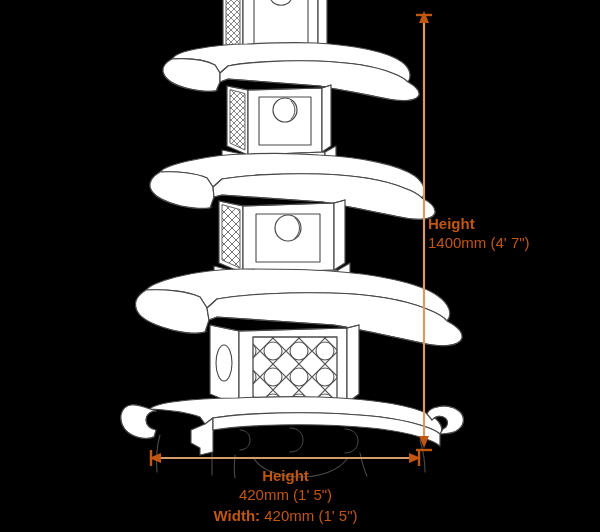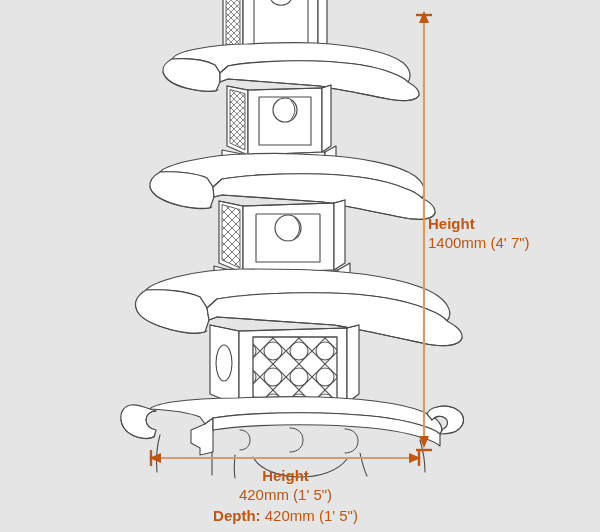--- a/index.html
+++ b/index.html
@@ -4,21 +4,21 @@
 <style>
   html, body {
     margin: 0;
     padding: 0;
     background: #ffffff;
   }
   #stage {
     position: relative;
     width: 600px;
     height: 532px;
-    background: #e5e5e5;
+    background: #000000;
     overflow: hidden;
     font-family: "Liberation Sans", sans-serif;
   }
   #artwork {
     position: absolute;
     left: 0;
     top: 0;
     width: 600px;
     height: 532px;
   }
@@ -340,17 +340,17 @@
     <div class="dim-title">Height</div>
     <div class="dim-value">1400mm (4' 7")</div>
   </div>
 
   <div class="dim-label" id="width-label">
     <div class="dim-title">Height</div>
     <div class="dim-value">420mm (1' 5")</div>
   </div>
 
   <div class="dim-label" id="depth-label">
-    <span class="dim-title">Depth: </span>
+    <span class="dim-title">Width: </span>
     <span class="dim-value">420mm (1' 5")</span>
   </div>
 
 </div>
 
 </body></html>

